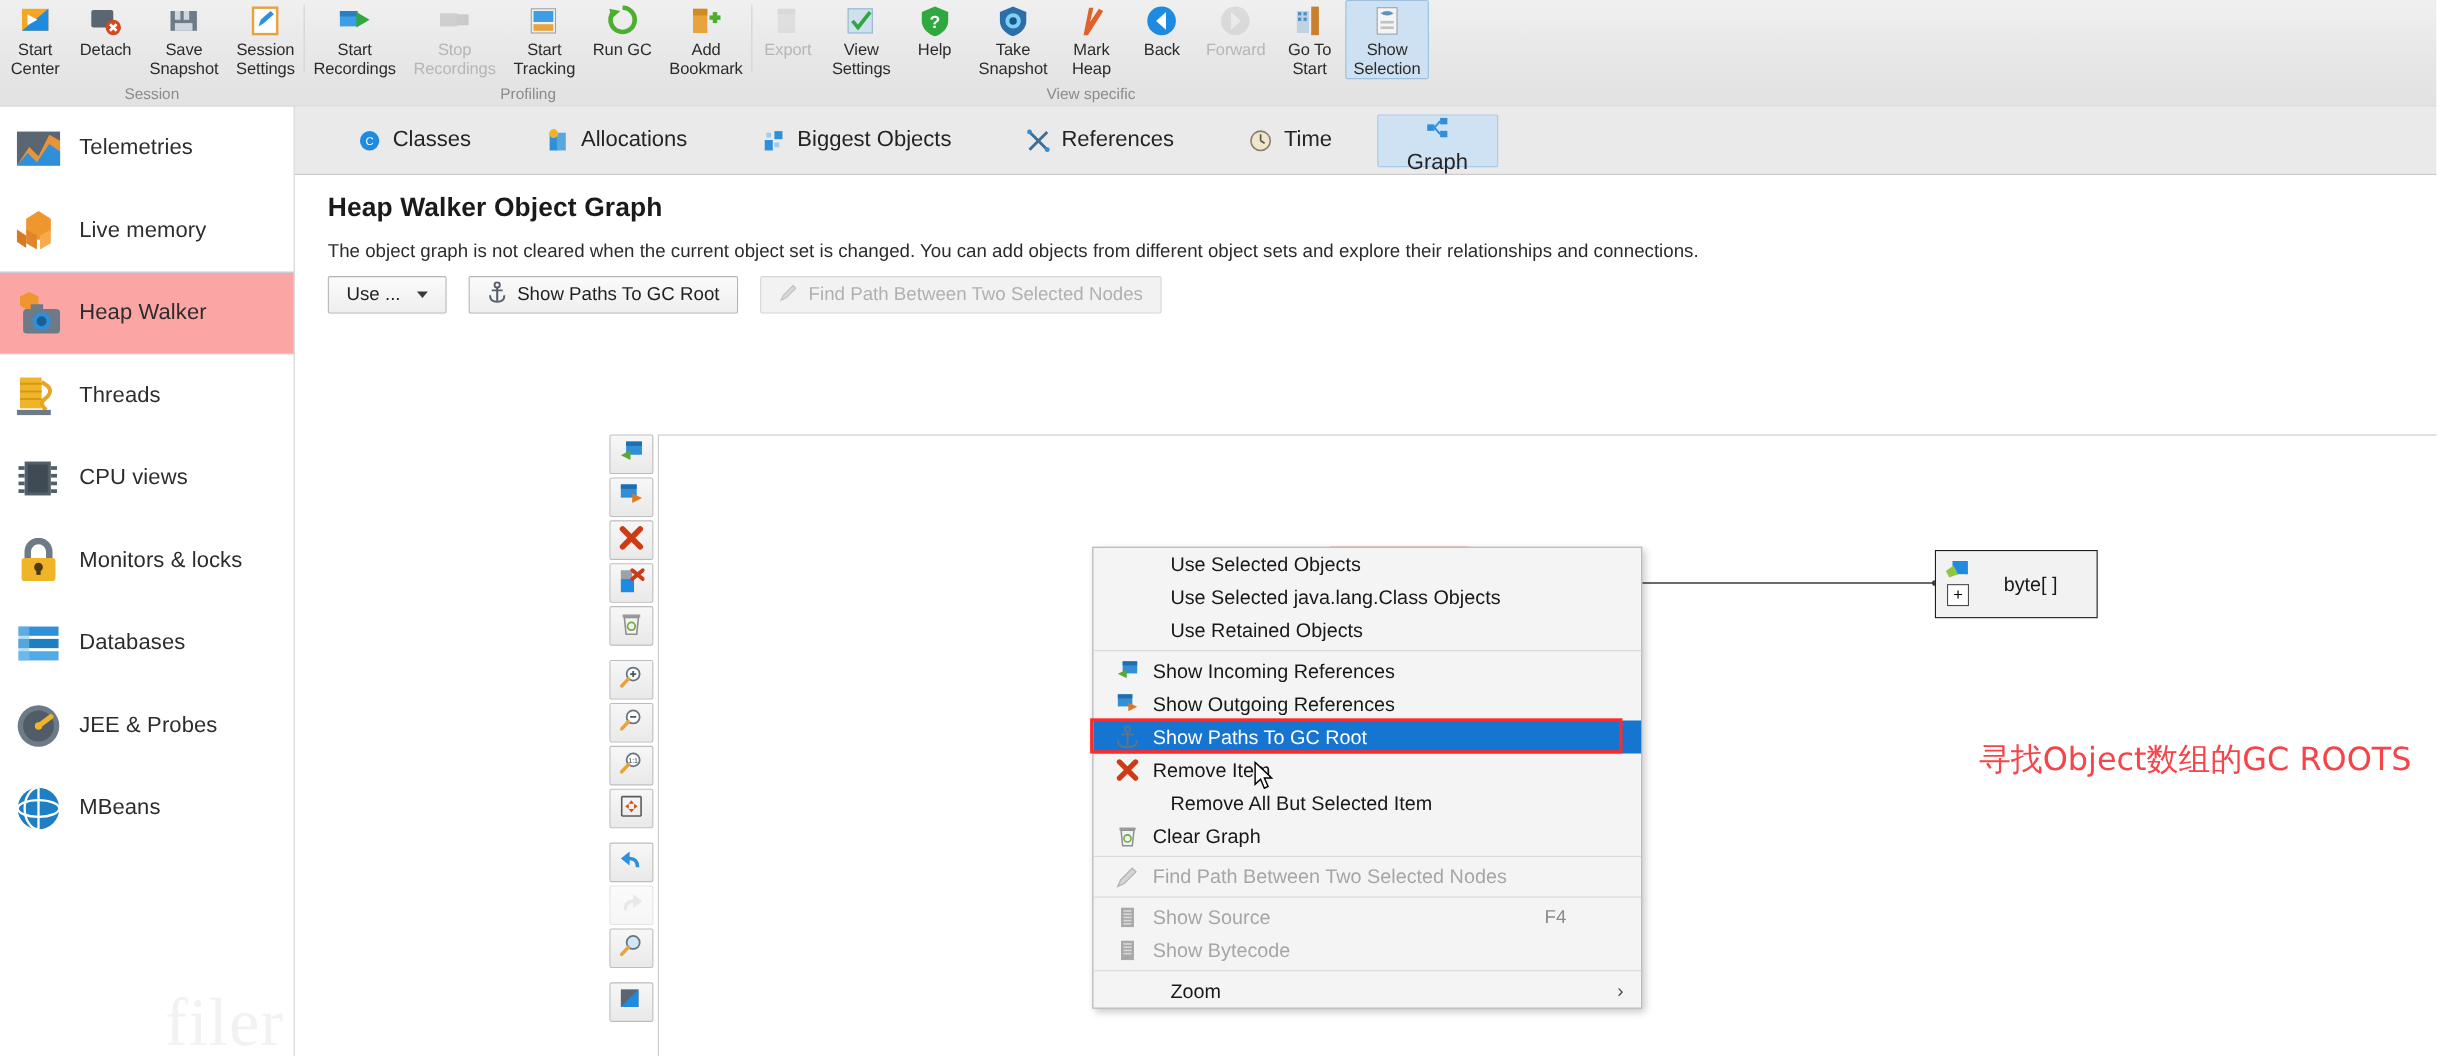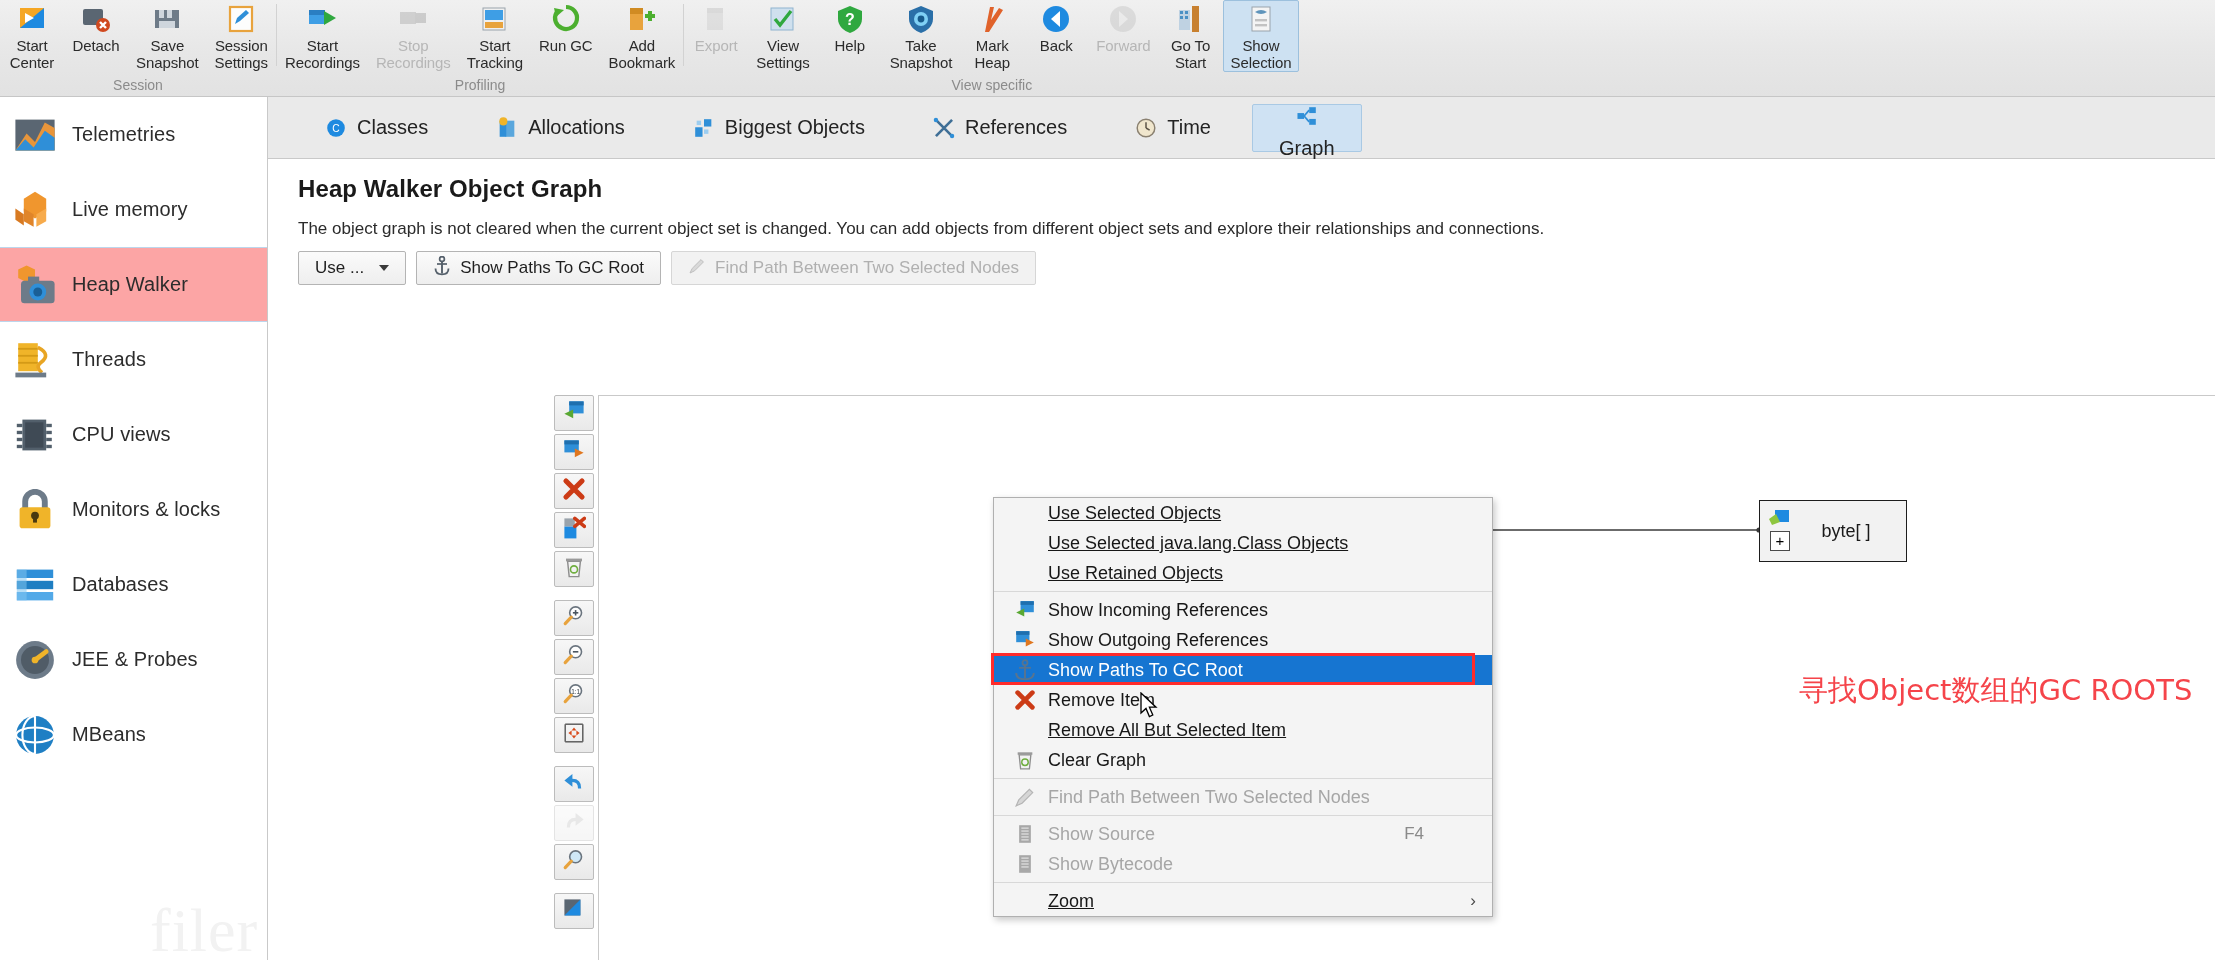--- a/index.html
+++ b/index.html
@@ -78,21 +78,21 @@
 
   #page-title {
     position:absolute; left:30px; top:78px;
     font-size:24px; font-weight:bold; color:#1a1a1a; letter-spacing:.1px;
   }
   #page-desc {
     position:absolute; left:30px; top:122px; width:1500px;
     font-size:17px; color:#2b2b2b;
   }
 
-  #actionbar { position:absolute; left:30px; top:154px; display:flex; align-items:center; gap:10px; }
+  #actionbar { position:absolute; left:30px; top:154px; display:flex; align-items:center; gap:20px; }
   .abtn {
     height:34px; display:flex; align-items:center; gap:9px; padding:0 16px;
     background:linear-gradient(#fbfbfb,#eeeeee); border:1px solid #b4b4b4; border-radius:2px;
     font-size:17px; color:#1f1f1f; cursor:default;
   }
   .abtn.disabled { color:#b0b0b0; background:#f2f2f2; border-color:#d6d6d6; }
   .abtn .caret { width:0;height:0;border-left:5px solid transparent;border-right:5px solid transparent;border-top:6px solid #3a3a3a; margin-left:6px;}
 
   
   #vtools { position:absolute; left:286px; top:298px; width:44px; }
@@ -132,21 +132,21 @@
 
   
   #ctxmenu {
     position:absolute; left:993px; top:497px; width:500px;
     background:#f4f4f4; border:1px solid #b0b0b0;
     box-shadow:2px 3px 7px rgba(0,0,0,.22); z-index:50;
   }
   .mi { height:30px; display:flex; align-items:center; cursor:default; padding-left:20px; position:relative; }
   .mi .mico { width:22px; height:22px; margin-right:12px; flex:none; position:relative; }
   .mi .mlab { font-size:18px; color:#171717; }
-  .mi.noico .mlab { margin-left:34px;text-decoration:underline; }
+  .mi.noico .mlab { margin-left:50px; }
   .mi.hl { background:#1675d1; }
   .mi.hl .mlab { color:#ffffff; }
   .mi.dis .mlab { color:#a6a6a6; }
   .mi .accel { position:absolute; right:68px; font-size:17px; color:#8a8a8a; }
   .mi .submarker { position:absolute; right:16px; font-size:17px; color:#4a4a4a; }
   .msep { height:1px; background:#d8d8d8; margin:3px 0; }
   #hl-outline { position:absolute; left:-3px; top:-2px; width:484px; height:32px; border:3px solid #ff2b2b; pointer-events:none; }
 
   #cursor { position:absolute; left:1140px; top:692px; z-index:60; pointer-events:none; }
 </style>

